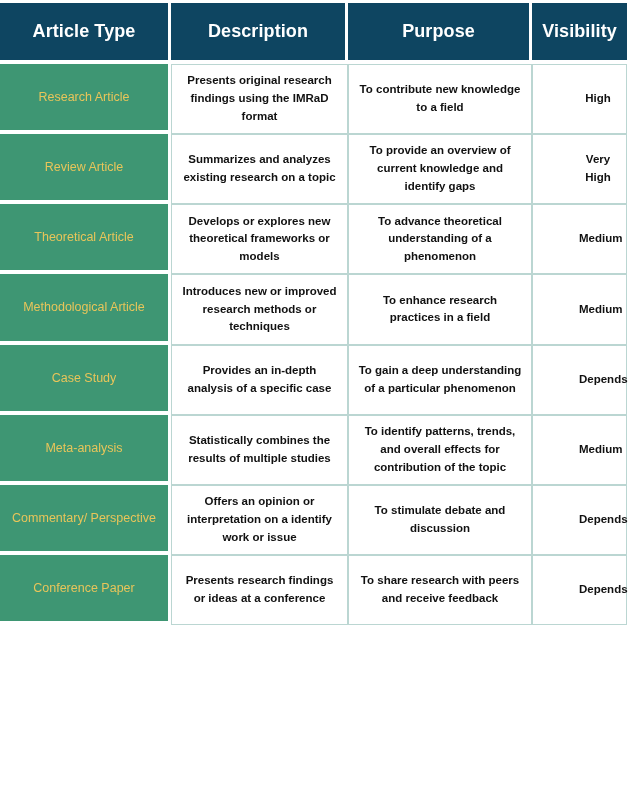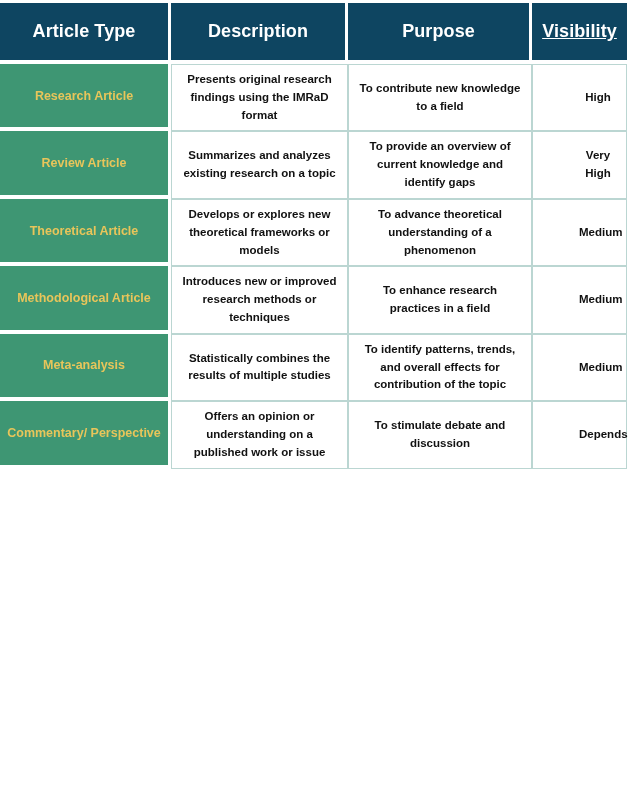--- a/index.html
+++ b/index.html
@@ -42,38 +42,38 @@
     font-size: 18px;
     font-weight: bold;
     text-align: center;
     vertical-align: middle;
     height: 57px;
     padding: 0 4px;
     border-right: 3px solid #ffffff;
     border-bottom: 4px solid #ffffff;
     letter-spacing: 0.1px;
   }
-  thead th.last-col { border-right: none; text-decoration: underline; }
+  thead th.last-col { border-right: none; }
 
   
   tbody td {
     vertical-align: middle;
     text-align: center;
     padding: 6px 9px;
     border-bottom: 4px solid #ffffff;
   }
 
   td.type-cell {
     background: #3E9673;
     color: #E8C55A;
     font-size: 12.5px;
-    font-weight: bold;
+    font-weight: normal;
     line-height: 1.45;
     border-right: 3px solid #ffffff;
-    padding: 12px 6px;
+    padding: 24px 6px;
   }
 
   td.body-cell {
     background: #ffffff;
     color: #111111;
     font-size: 11.5px;
     font-weight: bold;
     line-height: 1.55;
     border: 1px solid #BBD6D2;
     border-bottom: 1px solid #BBD6D2;
@@ -163,41 +163,69 @@
           </td>
           <td class="body-cell col-purpose">
             <span class="cell-inner">To enhance research practices in a field</span>
           </td>
           <td class="body-cell vis-cell col-vis">
             <span class="cell-inner">Medium</span>
           </td>
         </tr>
         <tr>
           <td class="type-cell">
+            <span class="cell-inner">Case Study</span>
+          </td>
+          <td class="body-cell col-desc">
+            <span class="cell-inner">Provides an in-depth analysis of a specific case</span>
+          </td>
+          <td class="body-cell col-purpose">
+            <span class="cell-inner">To gain a deep understanding of a particular phenomenon</span>
+          </td>
+          <td class="body-cell vis-cell col-vis">
+            <span class="cell-inner">Depends</span>
+          </td>
+        </tr>
+        <tr>
+          <td class="type-cell">
             <span class="cell-inner">Meta-analysis</span>
           </td>
           <td class="body-cell col-desc">
             <span class="cell-inner">Statistically combines the results of multiple studies</span>
           </td>
           <td class="body-cell col-purpose">
             <span class="cell-inner">To identify patterns, trends, and overall effects for contribution of the topic</span>
           </td>
           <td class="body-cell vis-cell col-vis">
             <span class="cell-inner">Medium</span>
           </td>
         </tr>
         <tr>
           <td class="type-cell">
             <span class="cell-inner">Commentary/ Perspective</span>
           </td>
           <td class="body-cell col-desc">
-            <span class="cell-inner">Offers an opinion or understanding on a published work or issue</span>
+            <span class="cell-inner">Offers an opinion or interpretation on a identify work or issue</span>
           </td>
           <td class="body-cell col-purpose">
             <span class="cell-inner">To stimulate debate and discussion</span>
+          </td>
+          <td class="body-cell vis-cell col-vis">
+            <span class="cell-inner">Depends</span>
+          </td>
+        </tr>
+        <tr>
+          <td class="type-cell">
+            <span class="cell-inner">Conference Paper</span>
+          </td>
+          <td class="body-cell col-desc">
+            <span class="cell-inner">Presents research findings or ideas at a conference</span>
+          </td>
+          <td class="body-cell col-purpose">
+            <span class="cell-inner">To share research with peers and receive feedback</span>
           </td>
           <td class="body-cell vis-cell col-vis">
             <span class="cell-inner">Depends</span>
           </td>
         </tr>
       </tbody>
   </table>
 </div>
 
 </body></html>

